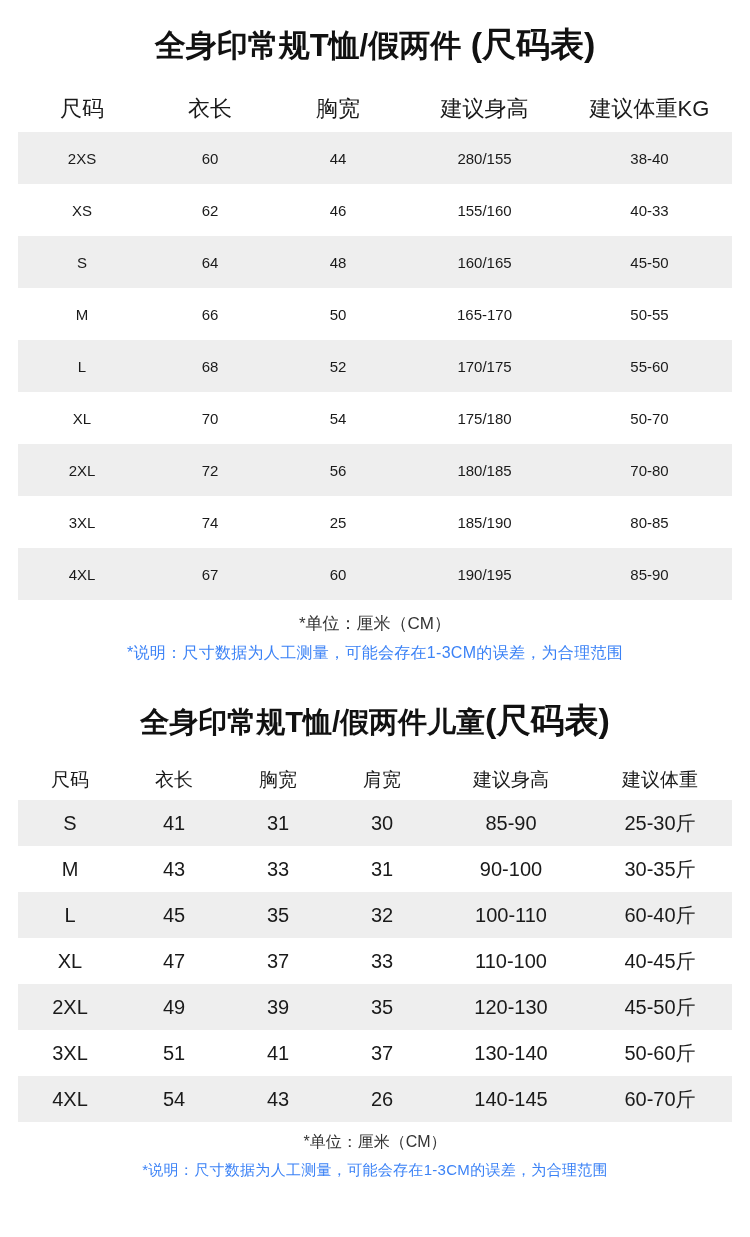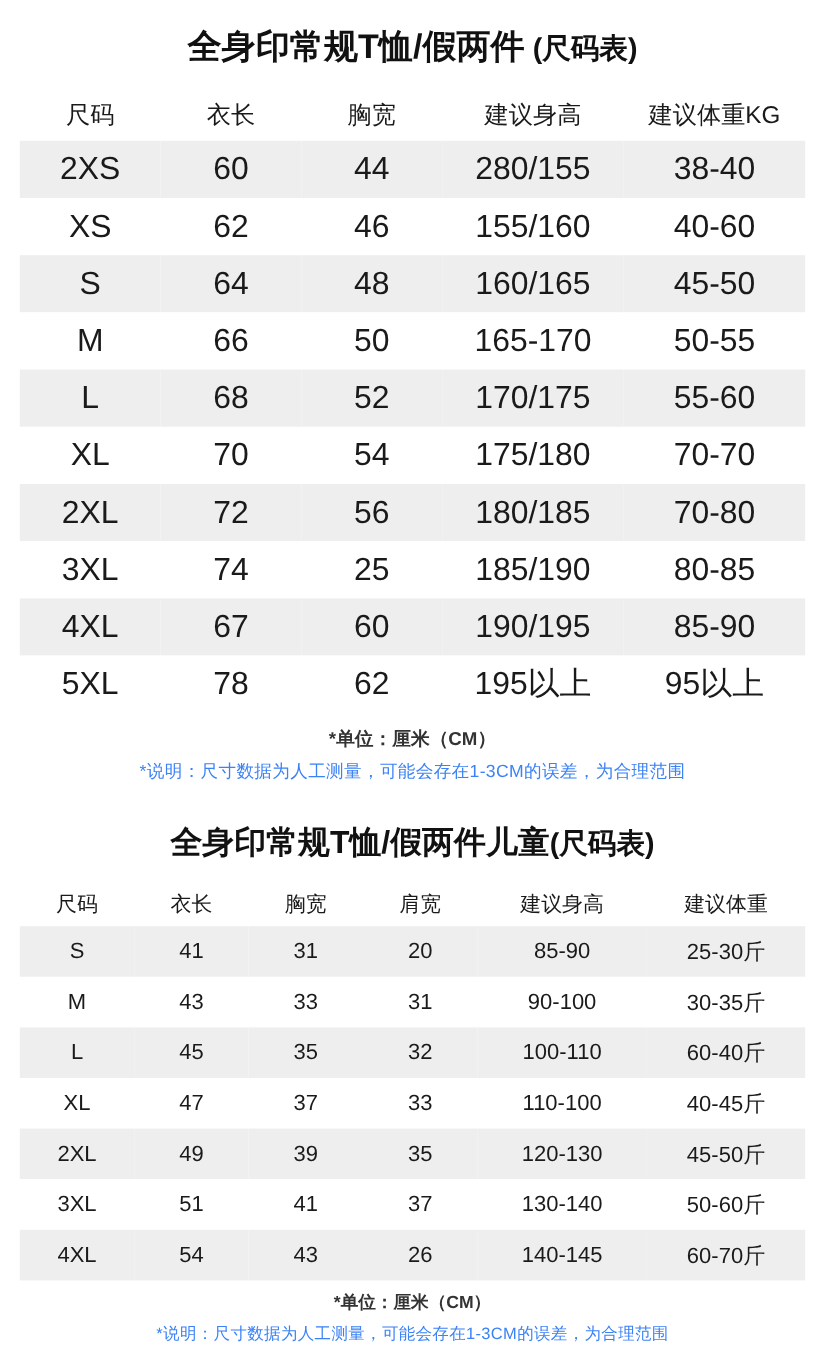--- a/index.html
+++ b/index.html
@@ -34,55 +34,54 @@
     font-size: 31px;
     padding-top: 22px;
     padding-bottom: 18px;
   }
   .title-2 {
     font-size: 29px;
     padding-top: 24px;
     padding-bottom: 16px;
   }
   .title .paren {
-    font-size: 26px;
+    font-size: 34px;
   }
 
   table.size-table {
     width: 714px;
     margin: 0 auto;
     border-collapse: collapse;
     table-layout: fixed;
   }
   table.size-table td {
     text-align: center;
     color: #1a1a1a;
     border: none;
   }
 
   
-  .t1 td { font-size: 29px; height: 50px; }
+  .t1 td { font-size: 15px; height: 50px; }
   .t1 thead td { font-size: 22px; height: 44px; font-weight: normal; }
   .t1 tbody tr:nth-child(odd) { background: #eeeeee; }
   .t1 tbody tr:nth-child(even) { background: #ffffff; }
   .t1 thead tr { background: #ffffff; }
 
   
   .t2 td { font-size: 20px; height: 44px; }
   .t2 thead td { font-size: 19px; height: 38px; }
   .t2 tbody tr:nth-child(odd) { background: #eeeeee; }
   .t2 tbody tr:nth-child(even) { background: #ffffff; }
   .t2 thead tr { background: #ffffff; }
 
   .note-unit {
     text-align: center;
     font-size: 17px;
     color: #333333;
     padding-top: 12px;
-    font-weight: bold;
   }
   .note-desc {
     text-align: center;
     font-size: 16px;
     color: #3b82f6;
     padding-top: 8px;
     padding-bottom: 4px;
     letter-spacing: 0.3px;
   }
   .t2-wrap .note-unit { font-size: 16px; padding-top: 10px; }
@@ -123,21 +122,21 @@
           <td>60</td>
           <td>44</td>
           <td>280/155</td>
           <td>38-40</td>
         </tr>
         <tr>
           <td>XS</td>
           <td>62</td>
           <td>46</td>
           <td>155/160</td>
-          <td>40-60</td>
+          <td>40-33</td>
         </tr>
         <tr>
           <td>S</td>
           <td>64</td>
           <td>48</td>
           <td>160/165</td>
           <td>45-50</td>
         </tr>
         <tr>
           <td>M</td>
@@ -151,21 +150,21 @@
           <td>68</td>
           <td>52</td>
           <td>170/175</td>
           <td>55-60</td>
         </tr>
         <tr>
           <td>XL</td>
           <td>70</td>
           <td>54</td>
           <td>175/180</td>
-          <td>70-70</td>
+          <td>50-70</td>
         </tr>
         <tr>
           <td>2XL</td>
           <td>72</td>
           <td>56</td>
           <td>180/185</td>
           <td>70-80</td>
         </tr>
         <tr>
           <td>3XL</td>
@@ -173,27 +172,20 @@
           <td>25</td>
           <td>185/190</td>
           <td>80-85</td>
         </tr>
         <tr>
           <td>4XL</td>
           <td>67</td>
           <td>60</td>
           <td>190/195</td>
           <td>85-90</td>
-        </tr>
-        <tr>
-          <td>5XL</td>
-          <td>78</td>
-          <td>62</td>
-          <td>195以上</td>
-          <td>95以上</td>
         </tr>
       </tbody>
     </table>
 
     <div class="note-unit">*单位：厘米（CM）</div>
     <div class="note-desc">*说明：尺寸数据为人工测量，可能会存在1-3CM的误差，为合理范围</div>
   </div>
 
   <div class="spacer"></div>
 
@@ -219,21 +211,21 @@
           <td>肩宽</td>
           <td>建议身高</td>
           <td>建议体重</td>
         </tr>
       </thead>
       <tbody>
         <tr>
           <td>S</td>
           <td>41</td>
           <td>31</td>
-          <td>20</td>
+          <td>30</td>
           <td>85-90</td>
           <td>25-30斤</td>
         </tr>
         <tr>
           <td>M</td>
           <td>43</td>
           <td>33</td>
           <td>31</td>
           <td>90-100</td>
           <td>30-35斤</td>

